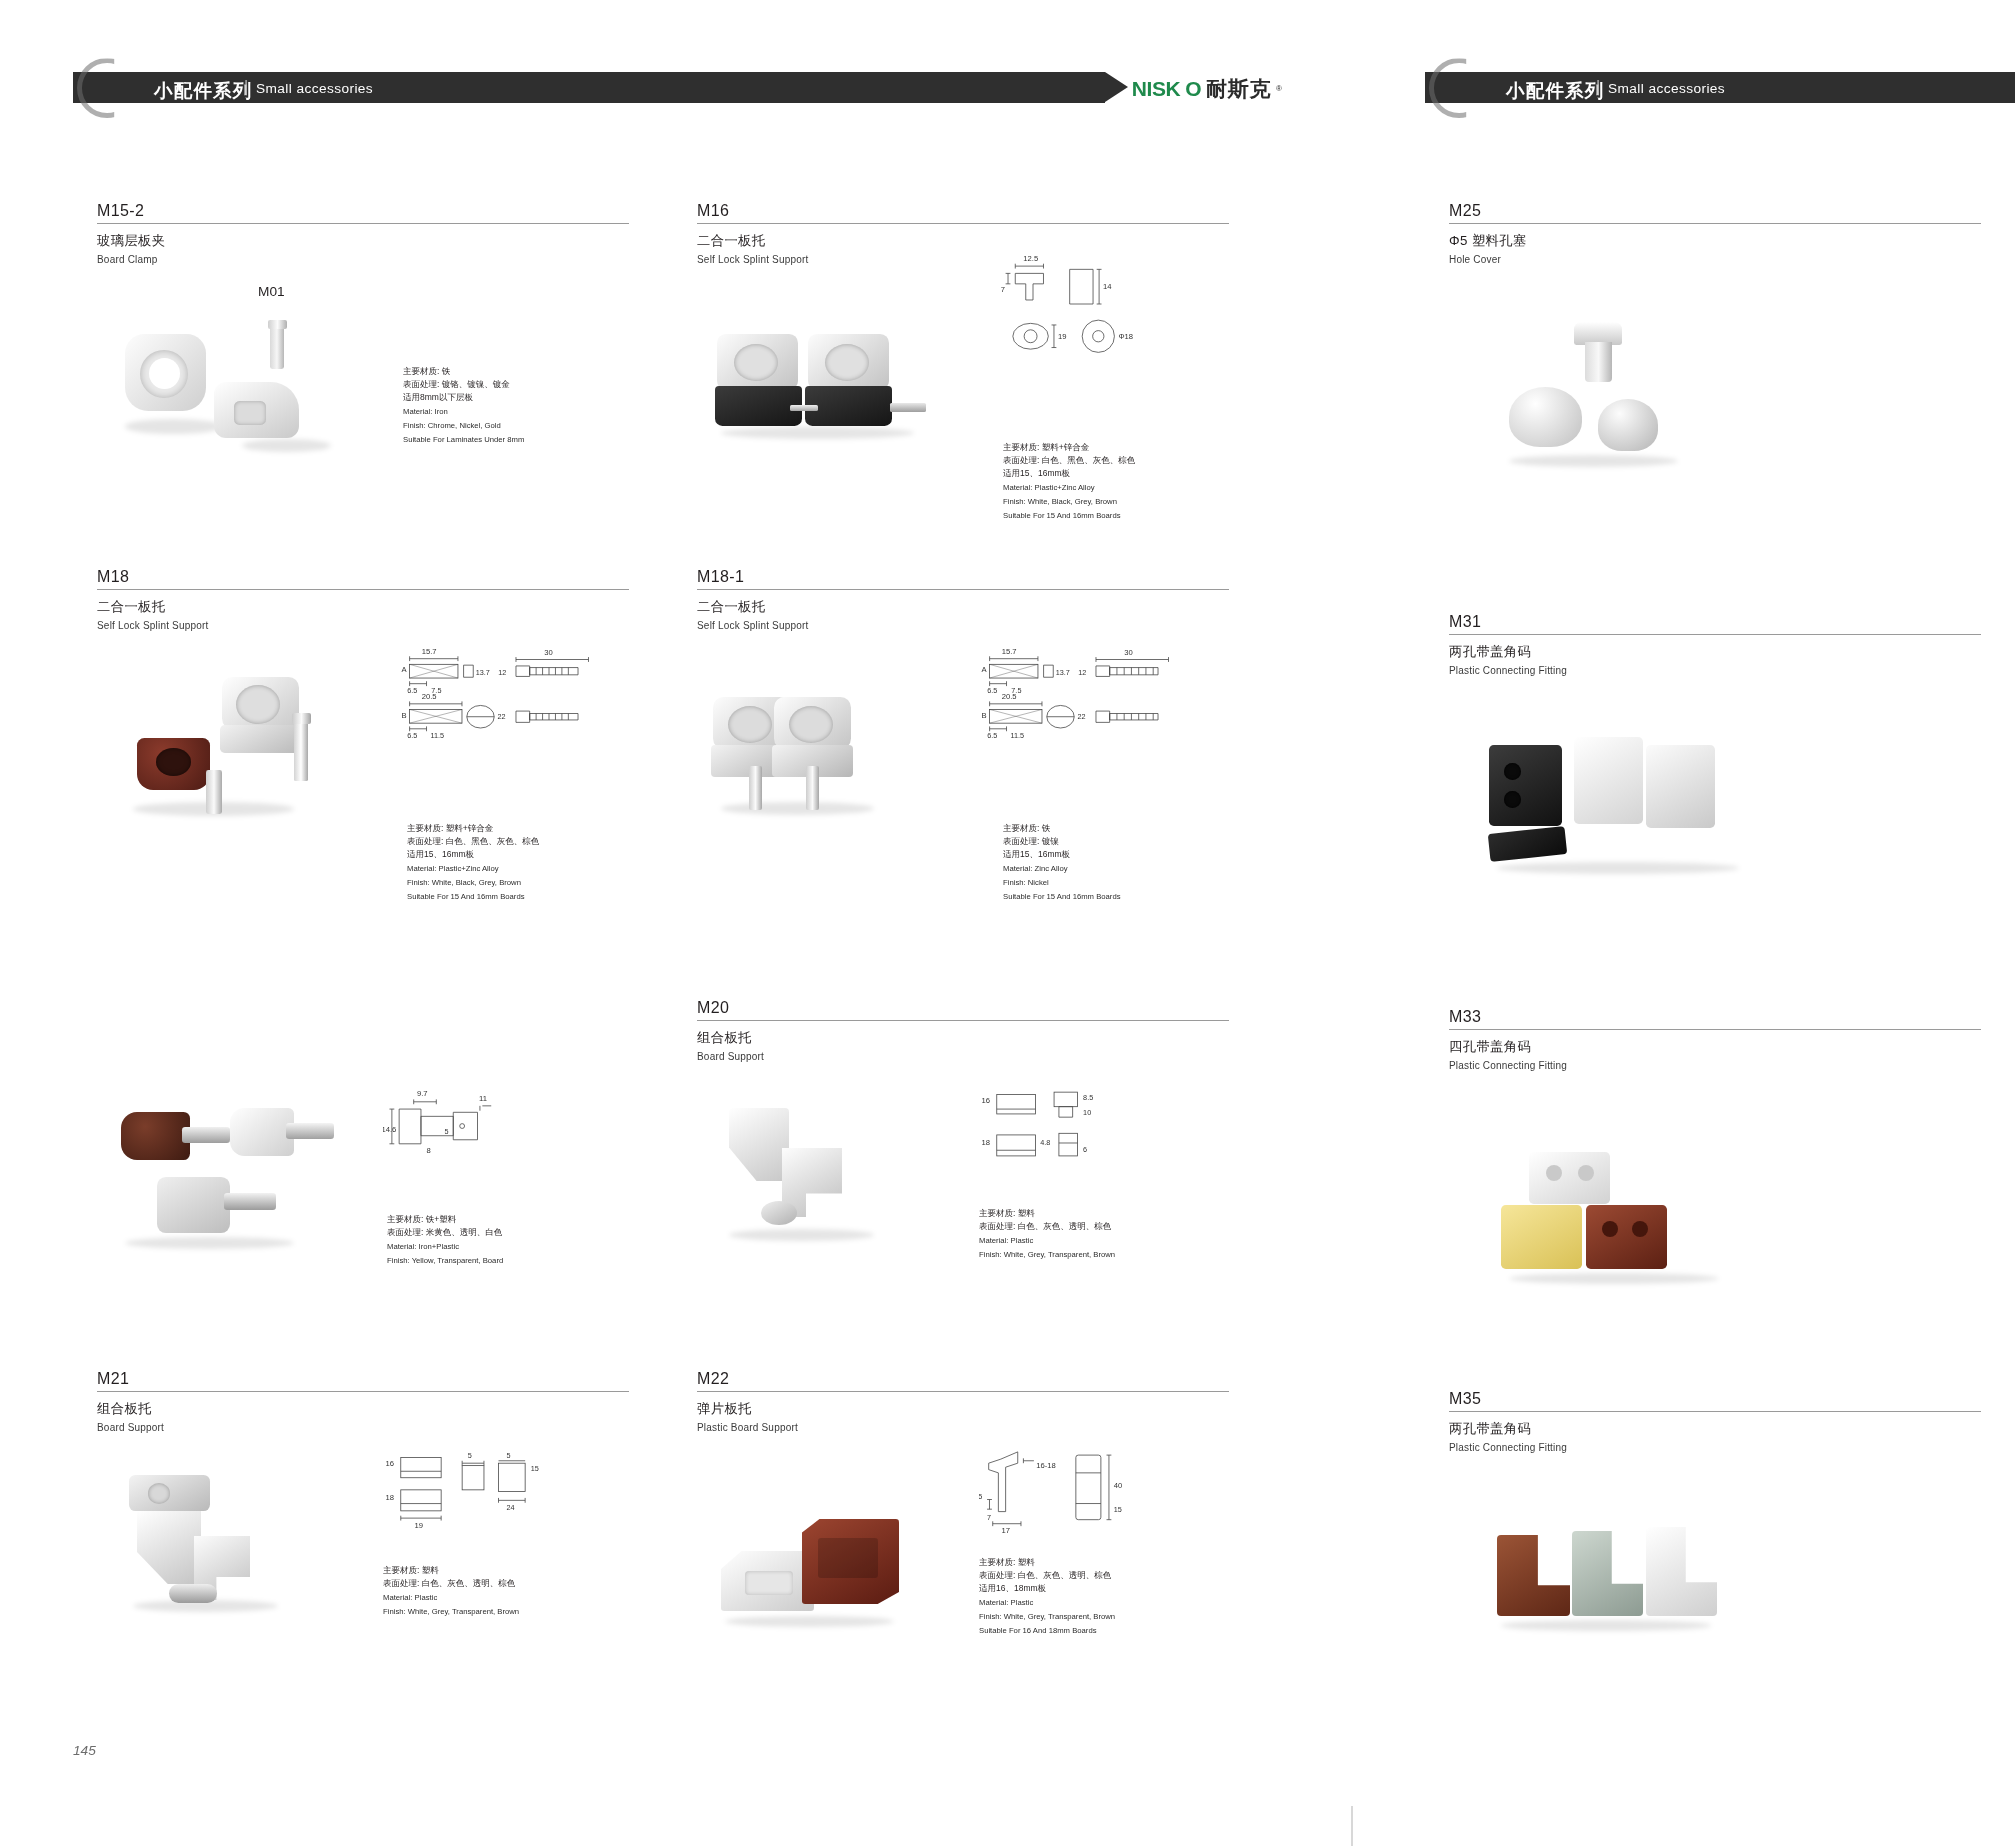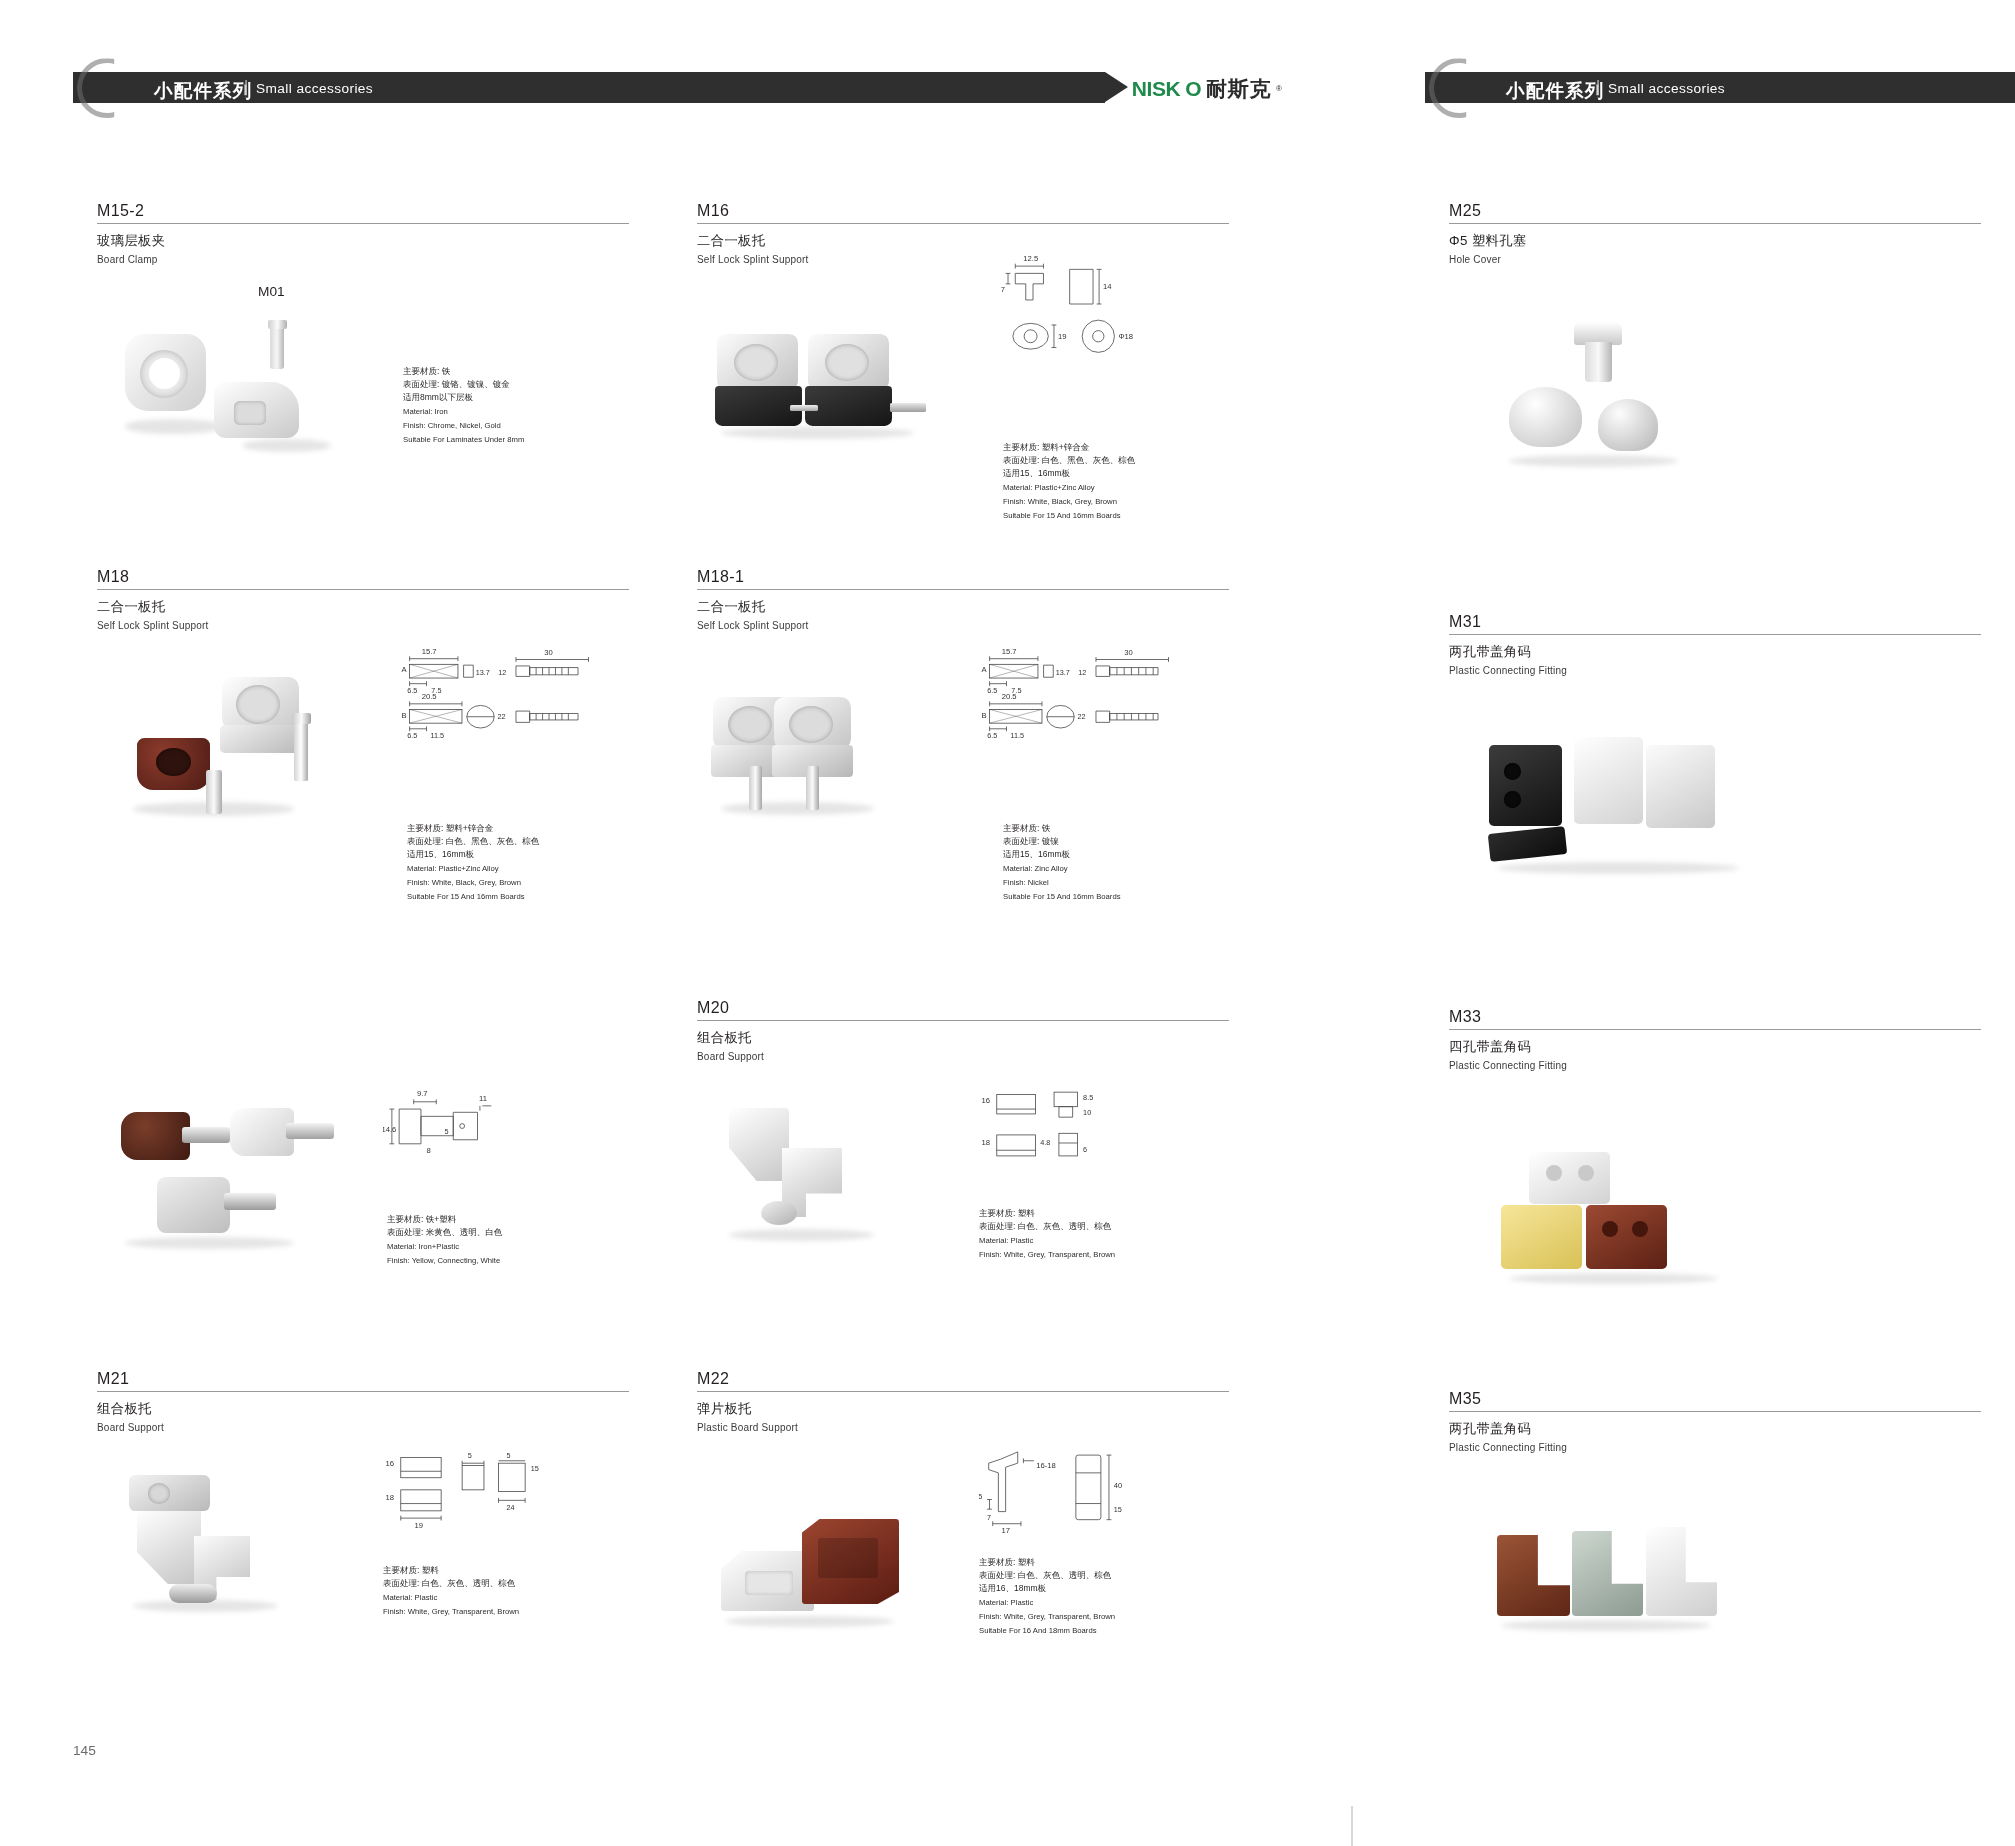--- a/index.html
+++ b/index.html
@@ -30,21 +30,21 @@
   .item .rule{height:1.2px;background:#9a9a9a;width:100%;}
   .item .cn{font-size:13.3px;color:#231f20;margin-top:8px;letter-spacing:0.4px;}
   .item .en{font-size:10px;color:#3a3a3a;margin-top:4px;letter-spacing:0.2px;}
   .specs{position:absolute;font-size:8px;line-height:1.5;color:#231f20;}
   .specs .cnspec{font-size:8.5px;}
   .specs .enspec{color:#2c2c2c;font-size:7.7px;margin-top:2.4px;}
 
   .art{position:absolute;}
   .tech{position:absolute;}
   .tech svg{display:block;}
-  .pageno{position:absolute;bottom:48px;font-size:13.7px;color:#6c6c6c;}
+  .pageno{position:absolute;bottom:48px;font-size:13.7px;color:#6c6c6c;font-style:italic;}
   .pageno.l{left:73px;}
   .shadow{position:absolute;border-radius:50%;background:rgba(0,0,0,.10);filter:blur(2.4px);}
 </style>
 </head>
 <body>
 
 <div class="page">
   <div class="divider"></div>
 
   <div class="sheet left">
@@ -283,21 +283,21 @@
           <text x="-4" y="118" font-size="19" fill="#333" stroke="none">14.6</text>
           <text x="108" y="170" font-size="19" fill="#333" stroke="none">8</text>
           <text x="152" y="124" font-size="18" fill="#333" stroke="none">5</text>
         </g>
       </svg>
     </div>
     <div class="specs" style="left:387px;top:1213px;width:242px;">
       <div class="cnspec">主要材质: 铁+塑料</div>
       <div class="cnspec">表面处理: 米黄色、透明、白色</div>
       <div class="enspec">Material: Iron+Plastic</div>
-      <div class="enspec">Finish: Yellow, Connecting, White</div>
+      <div class="enspec">Finish: Yellow, Transparent, Board</div>
     </div>
 
     <div class="item" style="left:697px;top:999px;width:532px;">
       <div class="code">M20</div>
       <div class="rule"></div>
       <div class="cn">组合板托</div>
       <div class="en">Board Support</div>
     </div>
     <div class="art" style="left:713px;top:1100px;width:218px;height:157px;">
       <div class="shadow" style="left:16px;top:129px;width:145px;height:12px;"></div>

